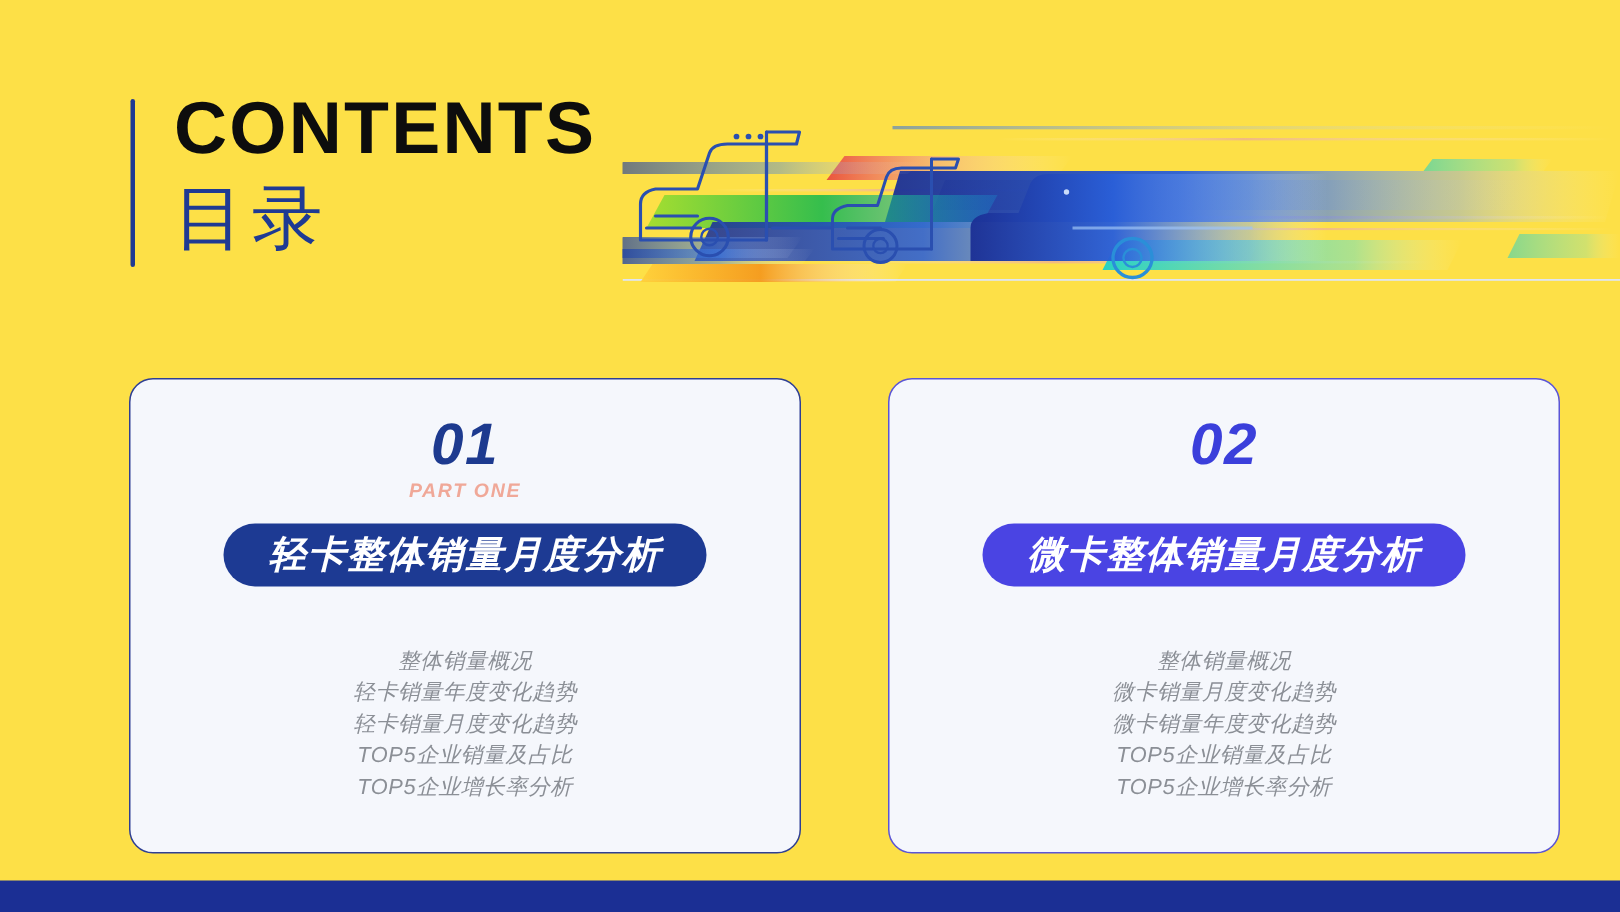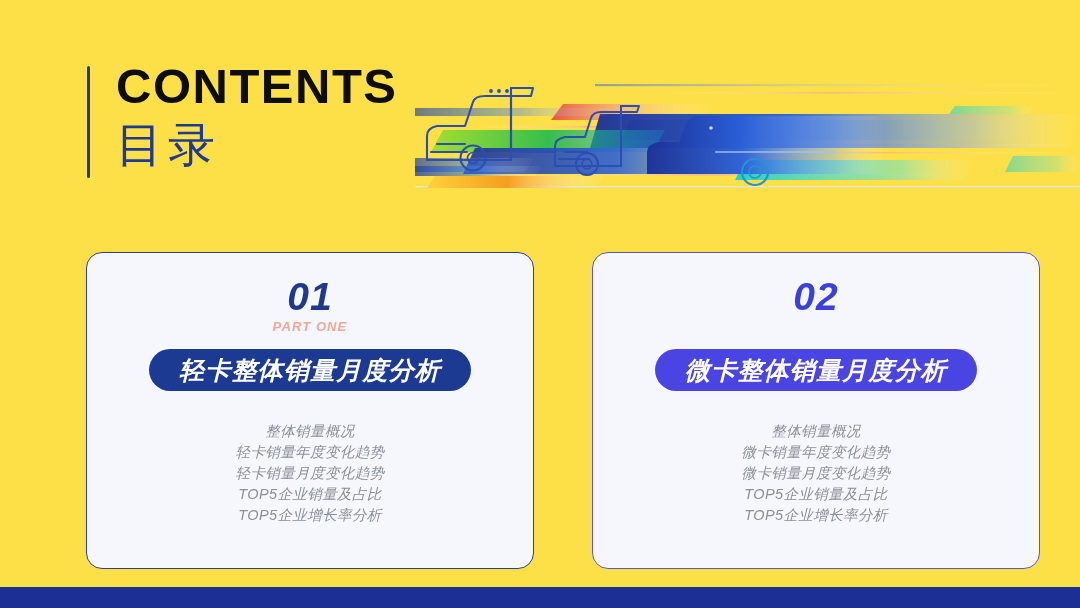--- a/index.html
+++ b/index.html
@@ -155,21 +155,21 @@
   .card-one .card-pill { background: #1d3a93; }
   .card-two .card-pill { background: #4a44e3; }
 
   .card-list {
     position: absolute;
     top: 168px;
     left: 0;
     right: 0;
     text-align: center;
     list-style: none;
-    margin: 0;
+    margin: 10px;
     padding: 0;
   }
 
   .card-list li {
     font-size: 14.5px;
     color: #8b8f96;
     line-height: 21px;
     letter-spacing: 0.4px;
     font-family: "Liberation Sans", "DejaVu Sans", sans-serif;
   }
@@ -323,22 +323,22 @@
         <li>TOP5企业销量及占比</li>
         <li>TOP5企业增长率分析</li>
       </ul>
     </div>
 
     <div class="card card-two">
       <div class="card-num">02</div>
       <div class="card-pill">微卡整体销量月度分析</div>
       <ul class="card-list">
         <li>整体销量概况</li>
+        <li>微卡销量月度变化趋势</li>
         <li>微卡销量年度变化趋势</li>
-        <li>微卡销量月度变化趋势</li>
         <li>TOP5企业销量及占比</li>
         <li>TOP5企业增长率分析</li>
       </ul>
     </div>
   </div>
 
   <div class="footer-bar"></div>
 
 </div>
 

